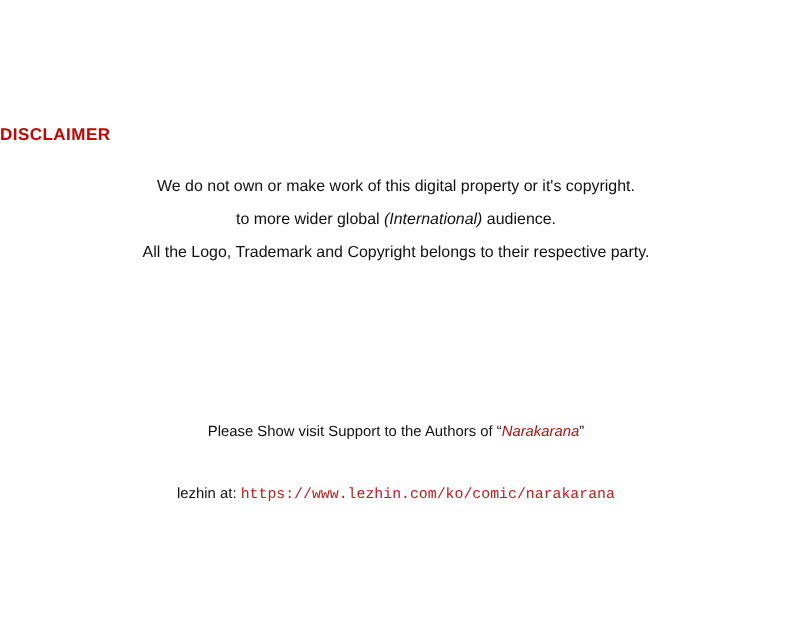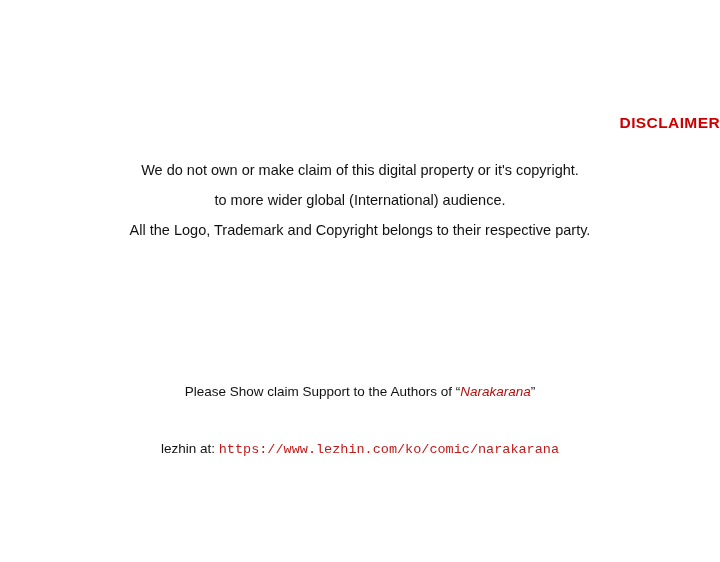--- a/index.html
+++ b/index.html
@@ -18,41 +18,42 @@
     position: relative;
     width: 720px;
     height: 562px;
     box-sizing: border-box;
   }
   .disclaimer-title {
     position: absolute;
     top: 114px;
     left: 0;
     width: 720px;
-    text-align: right;
+    text-align: left;
     font-size: 15.5px;
     font-weight: bold;
     color: #cc0000;
     letter-spacing: 0.4px;
   }
   .disclaimer-body {
     position: absolute;
     top: 155px;
     left: 0;
     width: 720px;
     text-align: center;
     font-size: 14.5px;
     line-height: 30px;
     color: #111111;
   }
   .disclaimer-body .line {
     display: block;
     white-space: nowrap;
   }
   .italic {
+    font-style: italic;
   }
   .support-block {
     position: absolute;
     top: 379px;
     left: 0;
     width: 720px;
     text-align: center;
     font-size: 13.5px;
     line-height: 25px;
     color: #111111;
@@ -82,26 +83,26 @@
   }
 </style>
 </head>
 <body>
 
 <div class="page">
 
   <div class="disclaimer-title">DISCLAIMER</div>
 
   <div class="disclaimer-body">
-    <span class="line">We do not own or make claim of this digital property or it's copyright.</span>
+    <span class="line">We do not own or make work of this digital property or it's copyright.</span>
     <span class="line"><span>to more wider global </span><span class="italic">(International)</span><span> audience.</span></span>
     <span class="line">All the Logo, Trademark and Copyright belongs to their respective party.</span>
   </div>
 
   <div class="support-block">
-    <span class="line"><span>Please Show claim Support to the Authors of “</span><span class="title-italic">Narakarana</span><span>”</span></span>
+    <span class="line"><span>Please Show visit Support to the Authors of “</span><span class="title-italic">Narakarana</span><span>”</span></span>
   </div>
 
   <div class="visit-block">
     <span>lezhin at: </span><a class="visit-link" href="#">https://www.lezhin.com/ko/comic/narakarana</a>
   </div>
 
 </div>
 
 </body></html>

